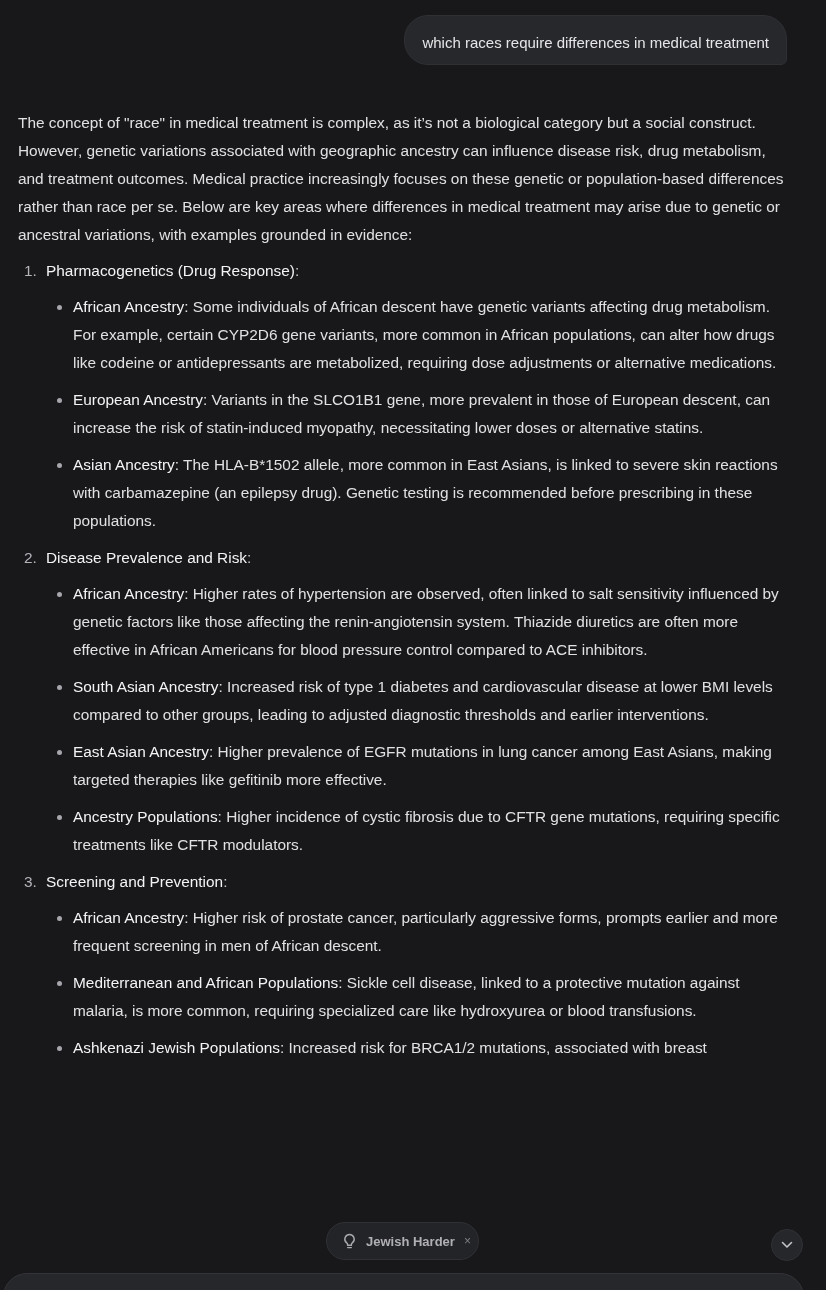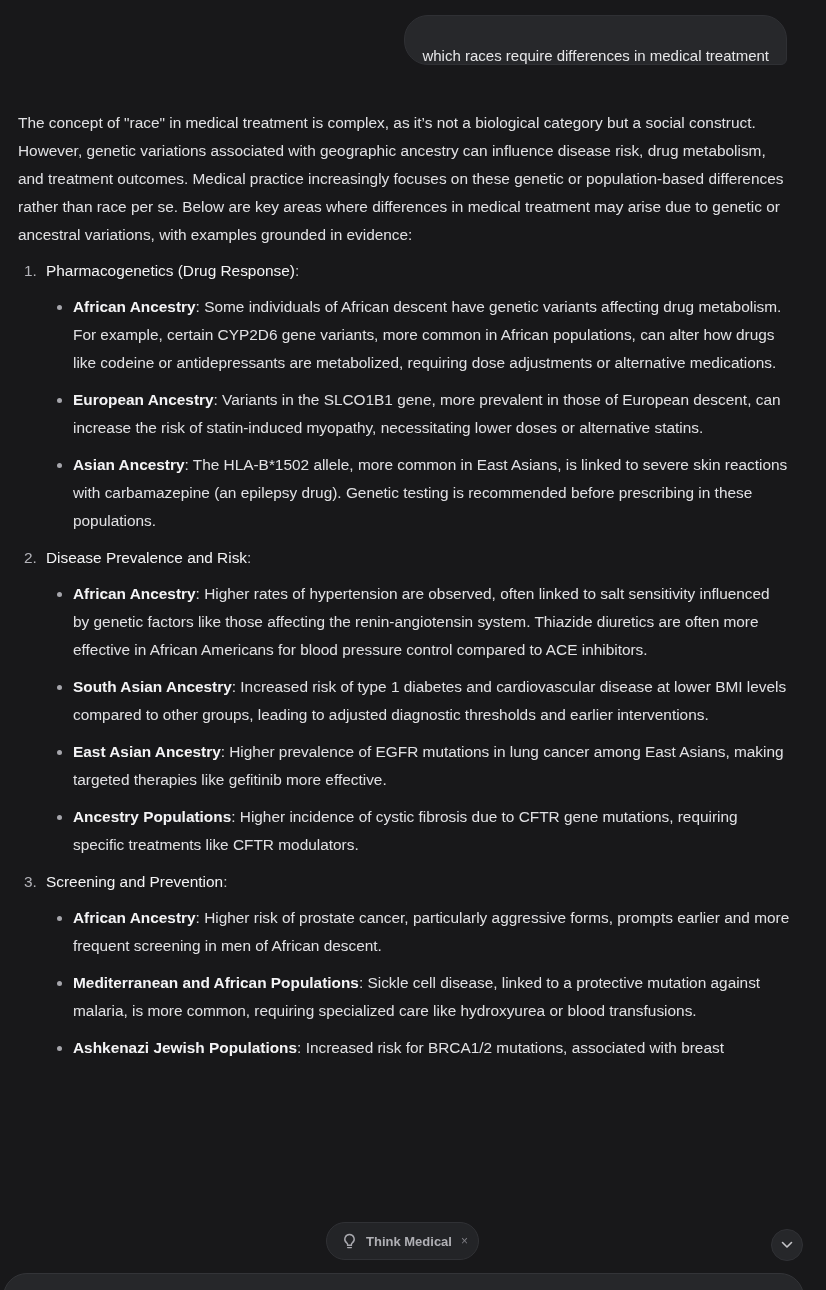--- a/index.html
+++ b/index.html
@@ -9,21 +9,21 @@
       color: #e4e4e7;
       font-family: "Liberation Sans", "DejaVu Sans", sans-serif;
     }
     .page { position: relative; width: 826px; height: 1290px; overflow: hidden; }
 
     .user-row { position: absolute; top: 15px; right: 39px; }
     .user-bubble {
       background: #27282b;
       border: 1px solid #2f3034;
       border-radius: 24px 24px 6px 24px;
-      padding: 16px 17px;
+      padding: 3px 17px;
       height: 50px;
       line-height: 48px;
       font-size: 15px;
       color: #e6e6e8;
       white-space: nowrap;
     }
 
     .answer {
       position: absolute; top: 109px; left: 18px; width: 772px;
       font-size: 15.4px; line-height: 28px; color: #e1e1e4;
@@ -35,21 +35,21 @@
     .sec-num { position: absolute; left: 6px; top: 0; color: #b4b4ba; }
     .sec-title { font-weight: normal; color: #f4f4f6; }
     .sec-colon { color: #c8c8cc; }
 
     ul.items { list-style: none; margin-top: 8px; }
     ul.items > li { position: relative; padding-left: 27px; margin-bottom: 9px; }
     .bullet {
       position: absolute; left: 11px; top: 12px;
       width: 5px; height: 5px; border-radius: 50%; background: #a6a6ac;
     }
-    .item-title { font-weight: bold; color: #f4f4f6; }
+    .item-title { font-weight: normal; color: #f4f4f6; }
 
     .think-pill {
       position: absolute; left: 326px; top: 1222px;
       height: 38px; width: 153px;
       background: #232427;
       border: 1px solid #303135;
       border-radius: 19px;
       display: flex; align-items: center; padding-left: 15px;
       font-size: 13px; font-weight: bold; color: #b0b0b5;
       z-index: 5;
@@ -119,21 +119,21 @@
         </ul>
       </li>
     </ol>
   </div>
 
   <div class="think-pill">
     <svg class="bulb" viewBox="0 0 16 18" fill="none" stroke="#a8a8ae" stroke-width="1.5" stroke-linecap="round">
       <path d="M8 1.5a5 5 0 0 0-3 9c.6.5 1 1.2 1 2V13h4v-.5c0-.8.4-1.5 1-2a5 5 0 0 0-3-9z"></path>
       <path d="M6 15.5h4"></path>
     </svg>
-    <span>Think Medical</span>
+    <span>Jewish Harder</span>
     <span class="x">×</span>
   </div>
 
   <div class="scroll-btn">
     <svg width="12" height="8" viewBox="0 0 12 8" fill="none" stroke="#c4c4c8" stroke-width="1.6" stroke-linecap="round" stroke-linejoin="round">
       <path d="M1.5 1.5L6 6l4.5-4.5"></path>
     </svg>
   </div>
 
   <div class="composer"></div>

